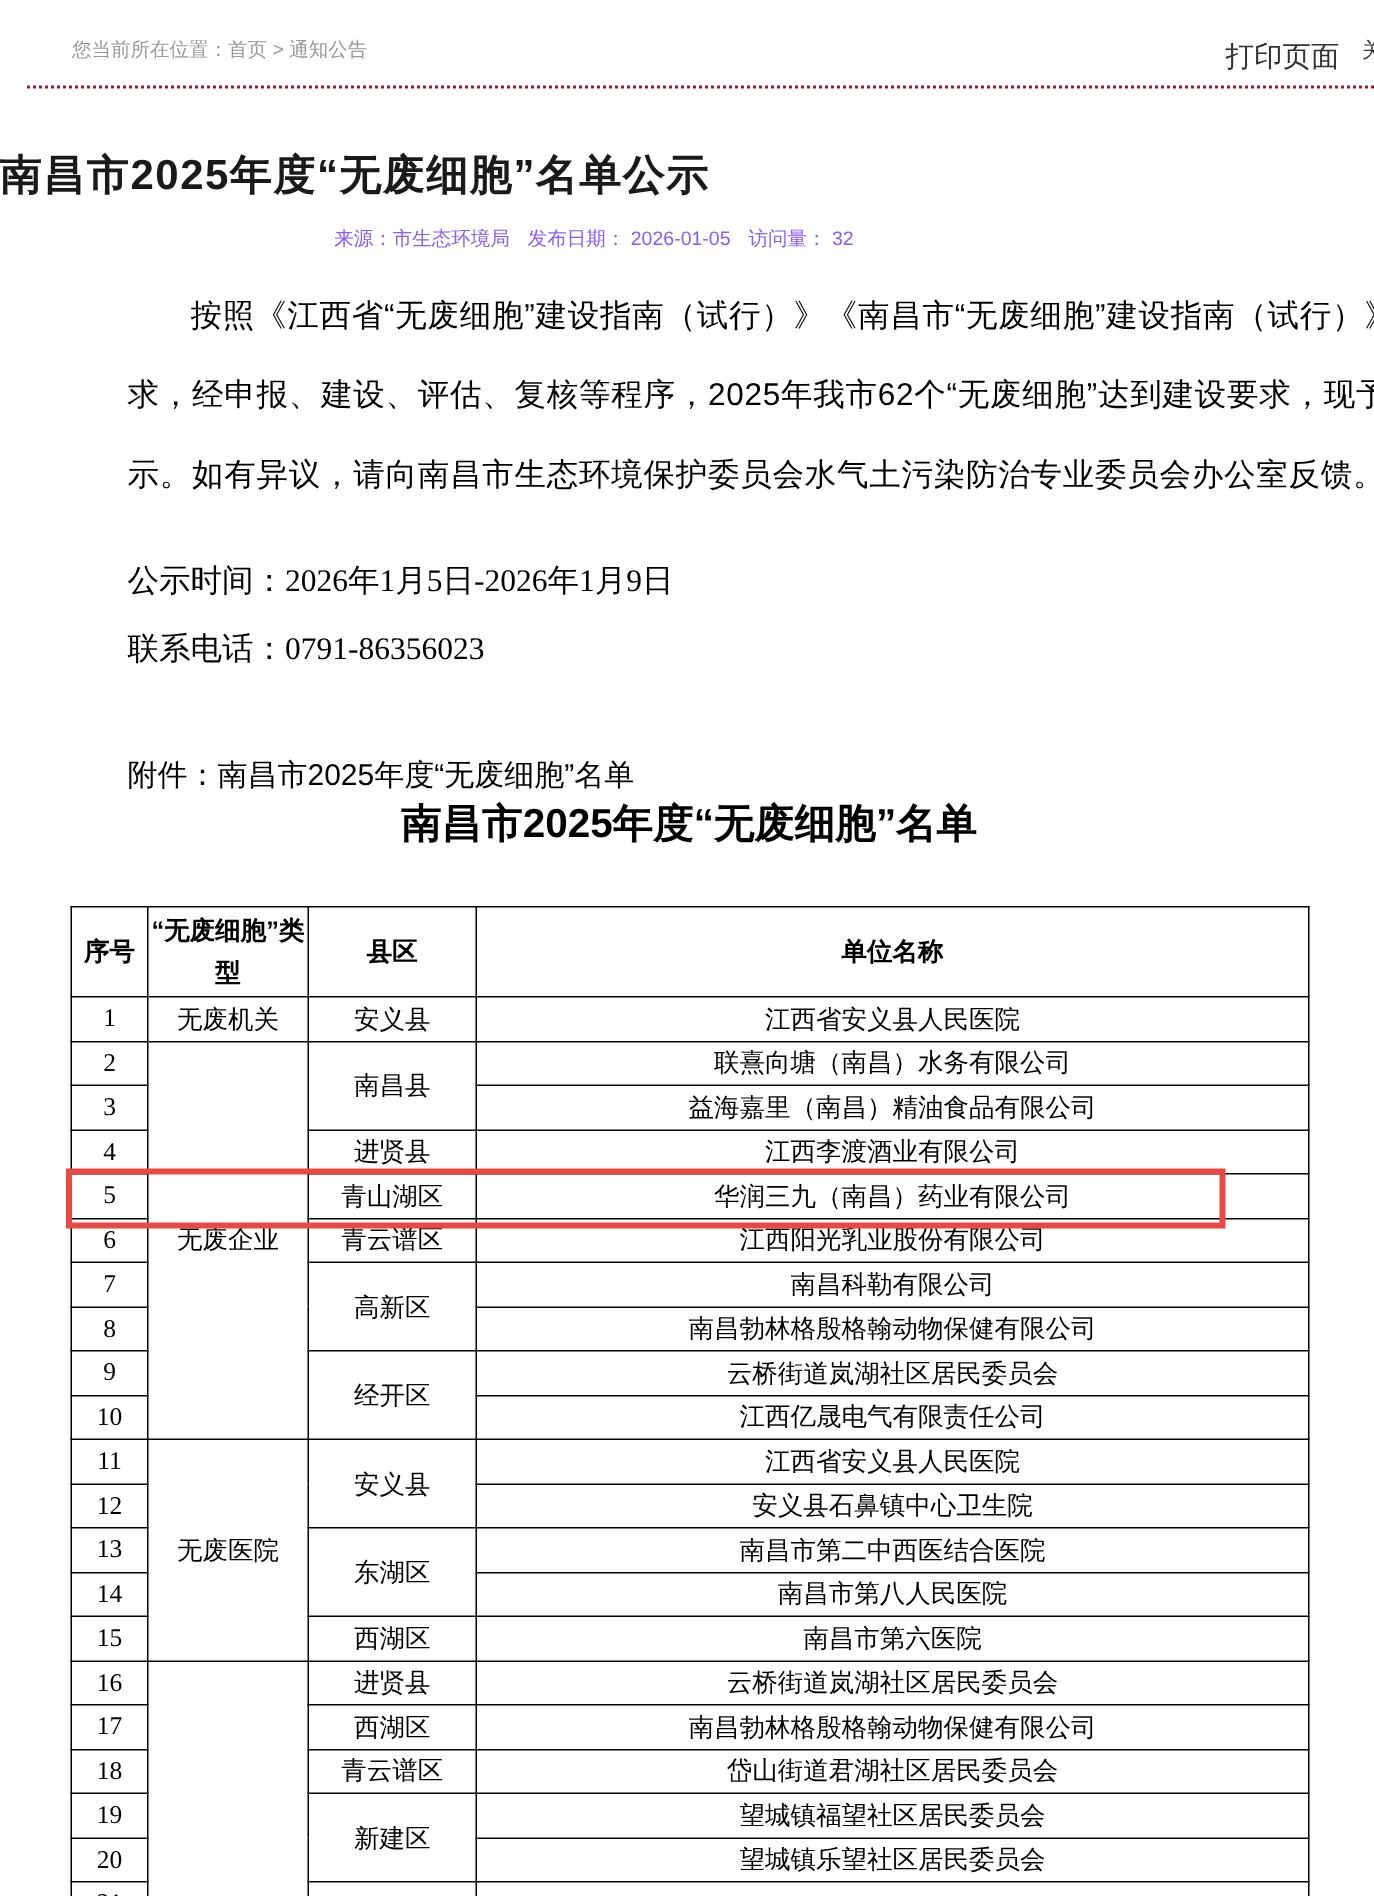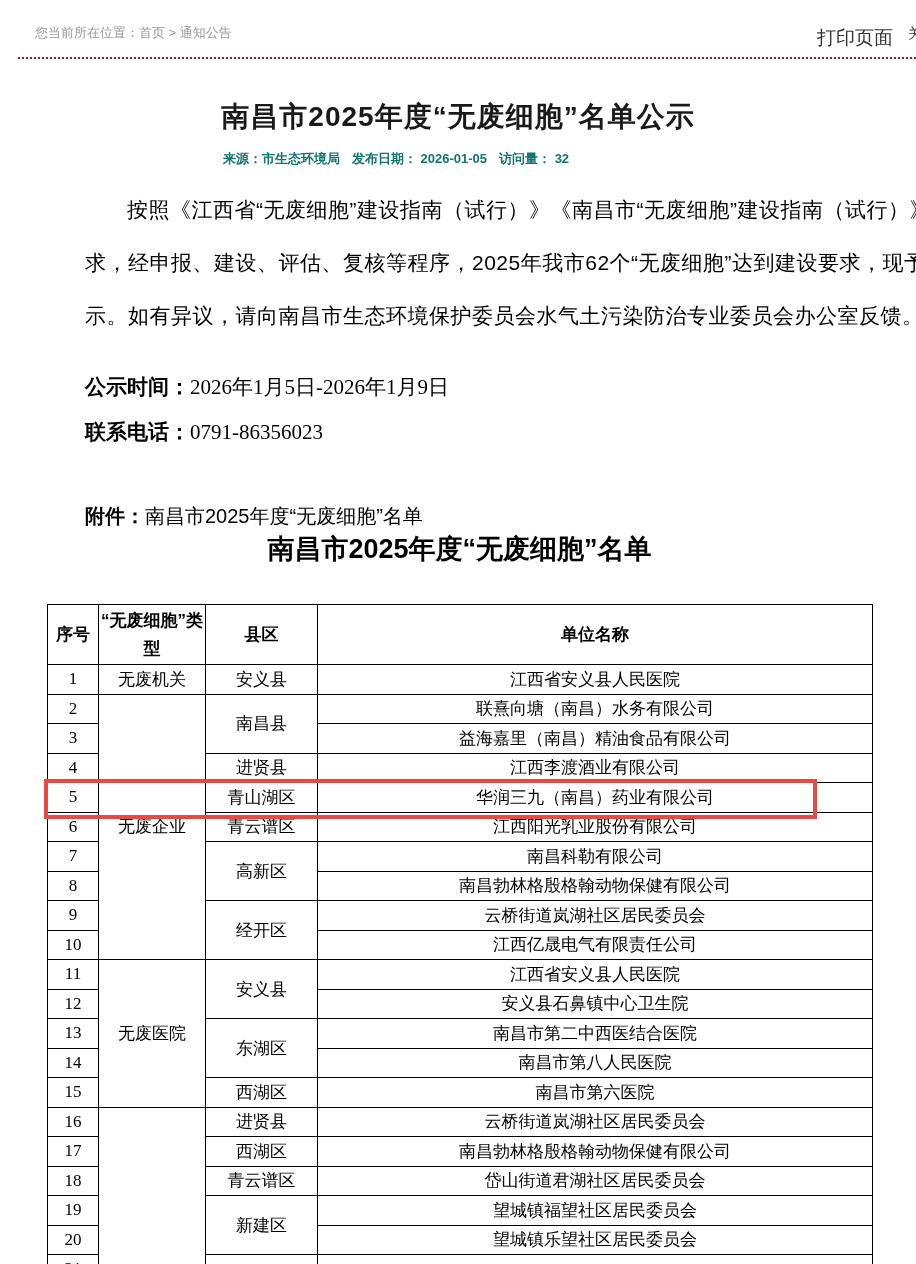--- a/index.html
+++ b/index.html
@@ -6,64 +6,64 @@
   .page{
     position:relative;
     width:916px;height:1264px;
     overflow:hidden;
     background:#ffffff;
     font-family:"Liberation Sans","DejaVu Sans",sans-serif;
     color:#000;
   }
   
   .breadcrumb{
-    position:absolute;left:35px;top:24px;
+    position:absolute;left:48px;top:24px;
     font-size:13px;color:#999;white-space:nowrap;
   }
   .breadcrumb span{color:#999;}
   .print-link{
     position:absolute;left:817px;top:25px;
     font-size:19px;color:#333;white-space:nowrap;cursor:pointer;
   }
   .close-link{
     position:absolute;left:908px;top:25px;
     font-size:14px;color:#333;white-space:nowrap;cursor:pointer;
   }
   .top-divider{
     position:absolute;left:18px;top:57px;width:898px;height:0;
     border-top:2px dotted #8e2127;
   }
   
   .article-title{
     position:absolute;left:0;top:98px;width:916px;
-    text-align:center;font-size:28px;font-weight:bold;color:#1a1a1a;
+    text-align:left;font-size:28px;font-weight:bold;color:#1a1a1a;
     letter-spacing:1px;
   }
   .article-meta{
     position:absolute;left:0;top:150px;width:792px;
-    text-align:center;font-size:13px;color:#0f766e;font-weight:bold;
+    text-align:center;font-size:13px;color:#8b5cf6;
   }
   .article-meta span{margin:0 6px;}
   
   .para-line{
     position:absolute;left:85px;width:1000px;
     font-size:21px;color:#000;white-space:nowrap;
     letter-spacing:0.5px;
   }
   .para-line.first{padding-left:42px;}
   .info-line{
     position:absolute;left:85px;font-size:21px;white-space:nowrap;
   }
-  .info-line .lbl{font-weight:bold;}
+  .info-line .lbl{font-weight:normal;}
   .info-line .val{font-family:"Liberation Serif","DejaVu Serif",serif;}
   
   .attachment-line{
     position:absolute;left:85px;top:503px;font-size:20px;white-space:nowrap;
   }
-  .attachment-line .lbl{font-weight:bold;}
+  .attachment-line .lbl{font-weight:normal;}
   
   .table-title{
     position:absolute;left:47px;top:531px;width:825px;
     text-align:center;font-size:27px;font-weight:bold;color:#000;
     white-space:nowrap;
   }
   table.list{
     position:absolute;left:47px;top:604px;
     border-collapse:collapse;table-layout:fixed;
     width:825px;

